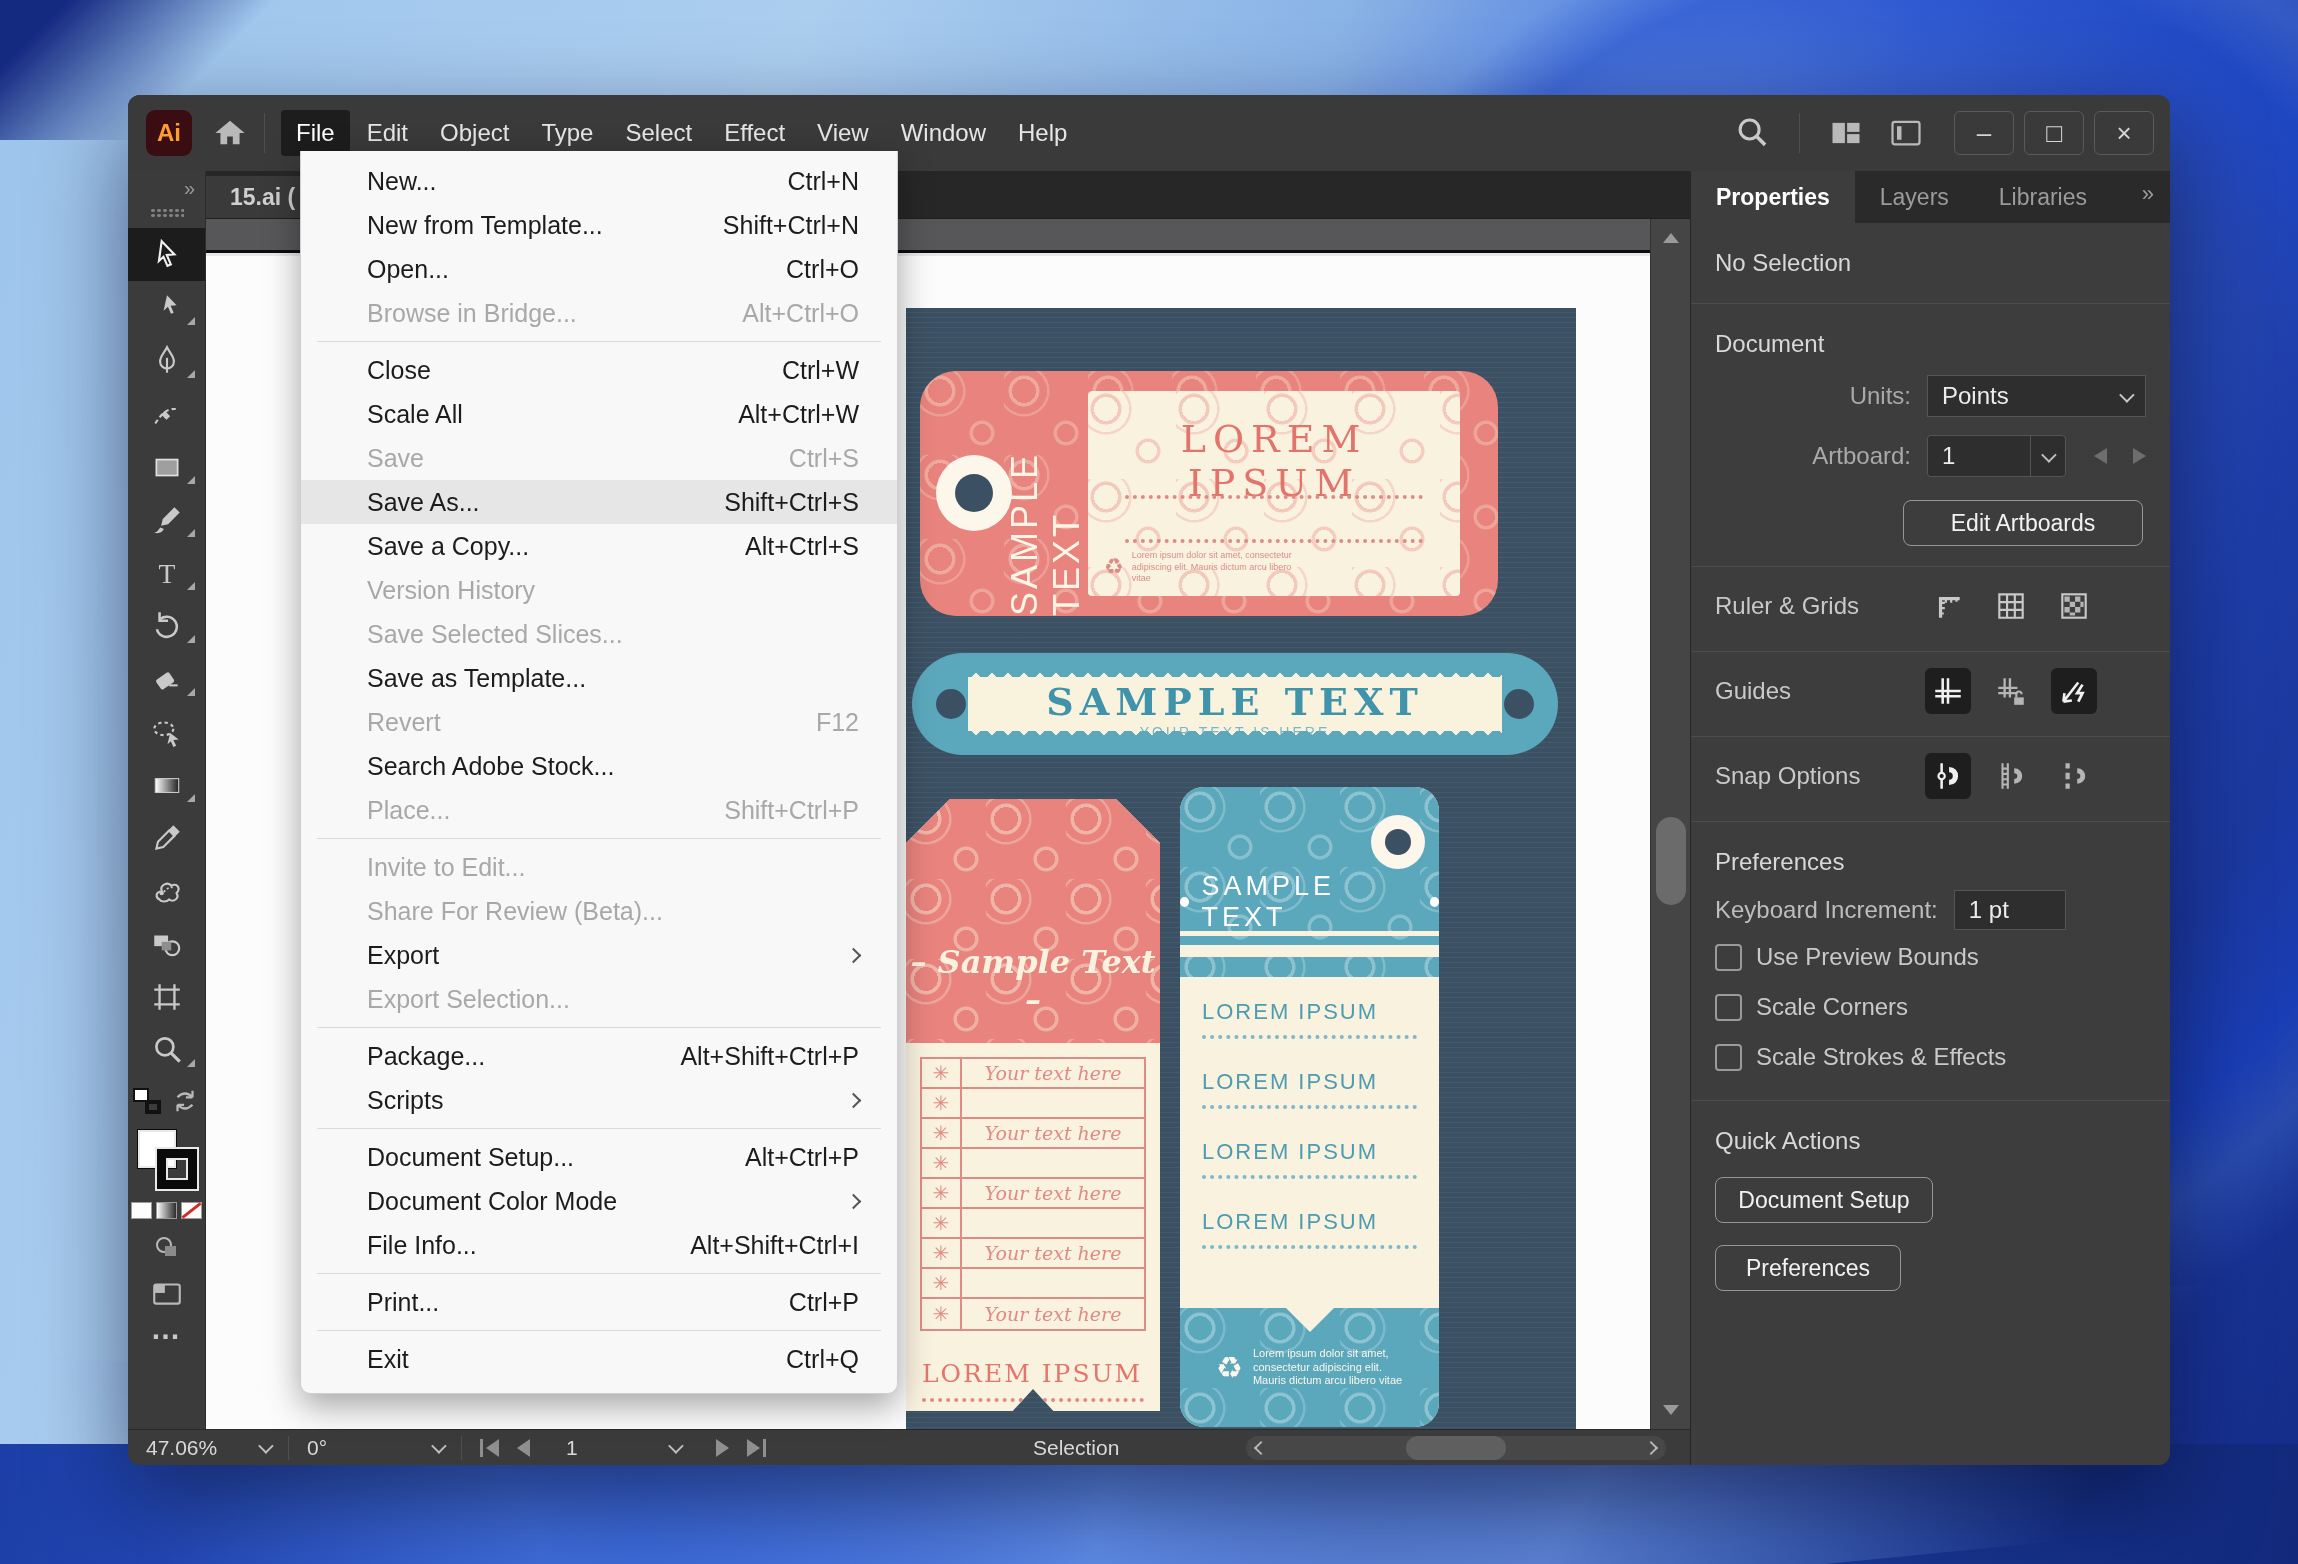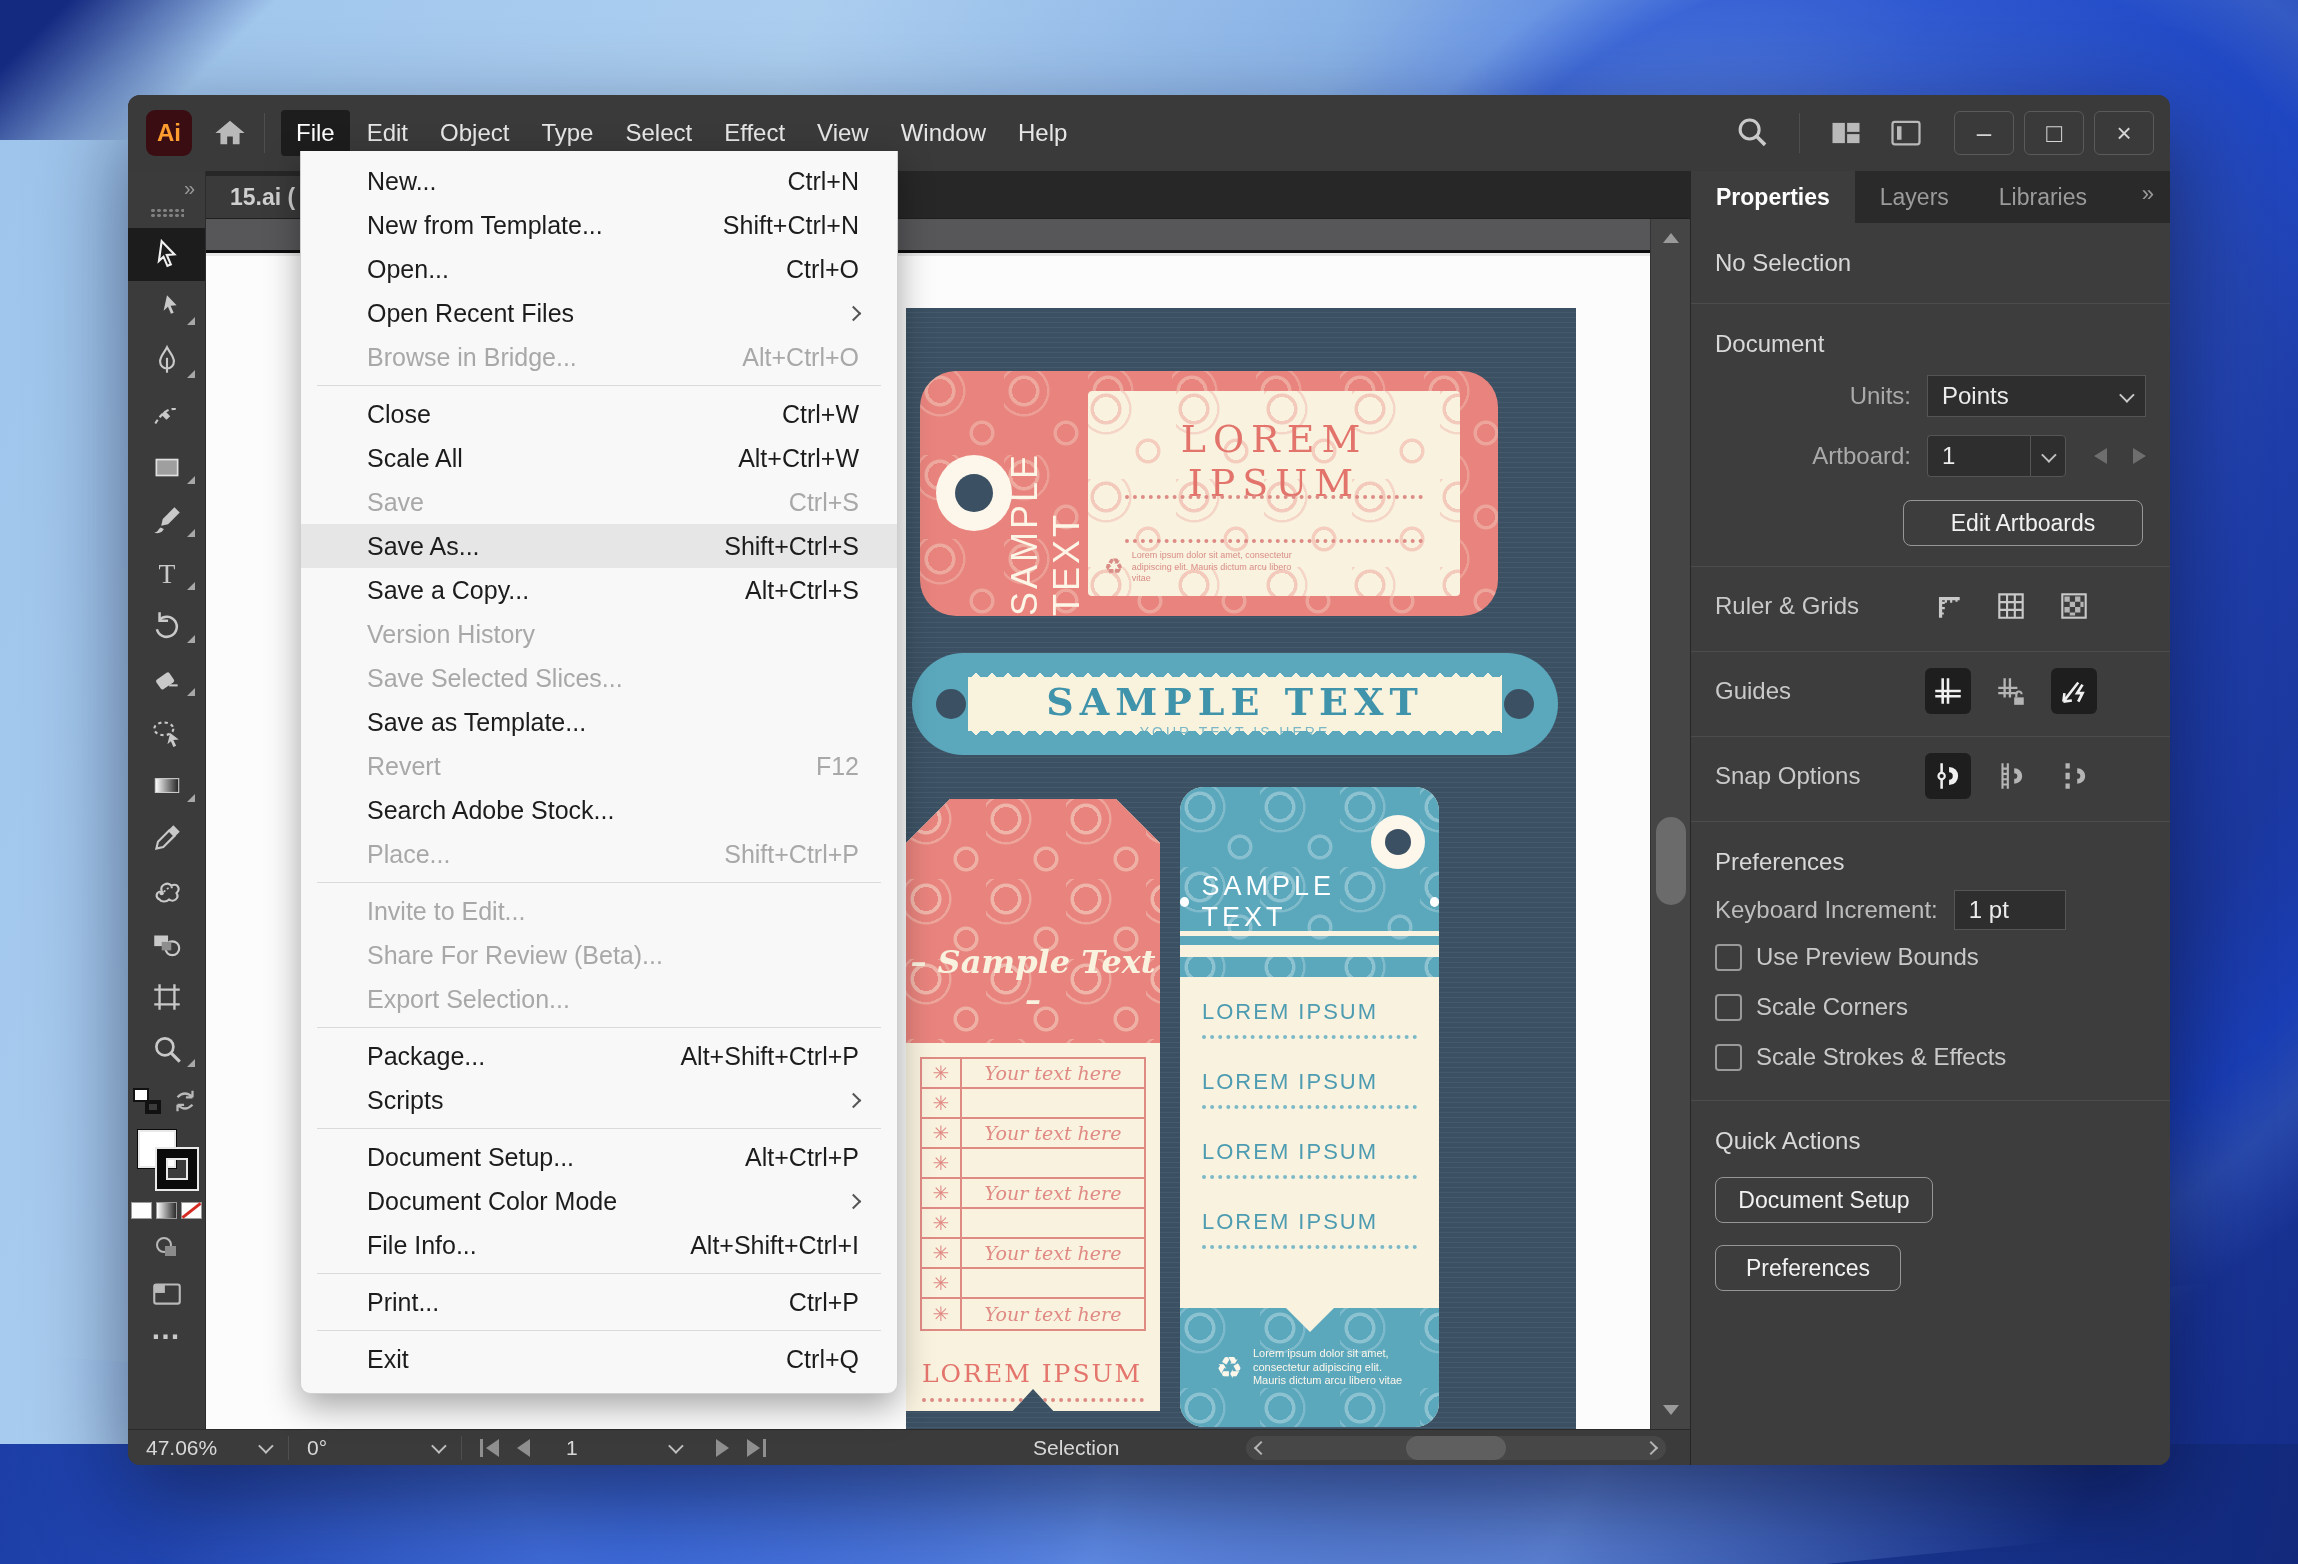--- a/index.html
+++ b/index.html
@@ -754,24 +754,20 @@
         <span class="sc">Ctrl+N</span>
       </div>
       <div class="mi">
         <span class="lab">New from Template...</span>
         <span class="sc">Shift+Ctrl+N</span>
       </div>
       <div class="mi">
         <span class="lab">Open...</span>
         <span class="sc">Ctrl+O</span>
       </div>
-      <div class="mi">
-        <span class="lab">Open Recent Files</span>
-        <span class="chev-r"></span>
-      </div>
       <div class="mi disabled">
         <span class="lab">Browse in Bridge...</span>
         <span class="sc">Alt+Ctrl+O</span>
       </div>
       <div class="msep"></div>
       <div class="mi">
         <span class="lab">Close</span>
         <span class="sc">Ctrl+W</span>
       </div>
       <div class="mi">
@@ -810,20 +806,24 @@
         <span class="lab">Place...</span>
         <span class="sc">Shift+Ctrl+P</span>
       </div>
       <div class="msep"></div>
       <div class="mi disabled">
         <span class="lab">Invite to Edit...</span>
       </div>
       <div class="mi disabled">
         <span class="lab">Share For Review (Beta)...</span>
       </div>
+      <div class="mi">
+        <span class="lab">Export</span>
+        <span class="chev-r"></span>
+      </div>
       <div class="mi disabled">
         <span class="lab">Export Selection...</span>
       </div>
       <div class="msep"></div>
       <div class="mi">
         <span class="lab">Package...</span>
         <span class="sc">Alt+Shift+Ctrl+P</span>
       </div>
       <div class="mi">
         <span class="lab">Scripts</span>

